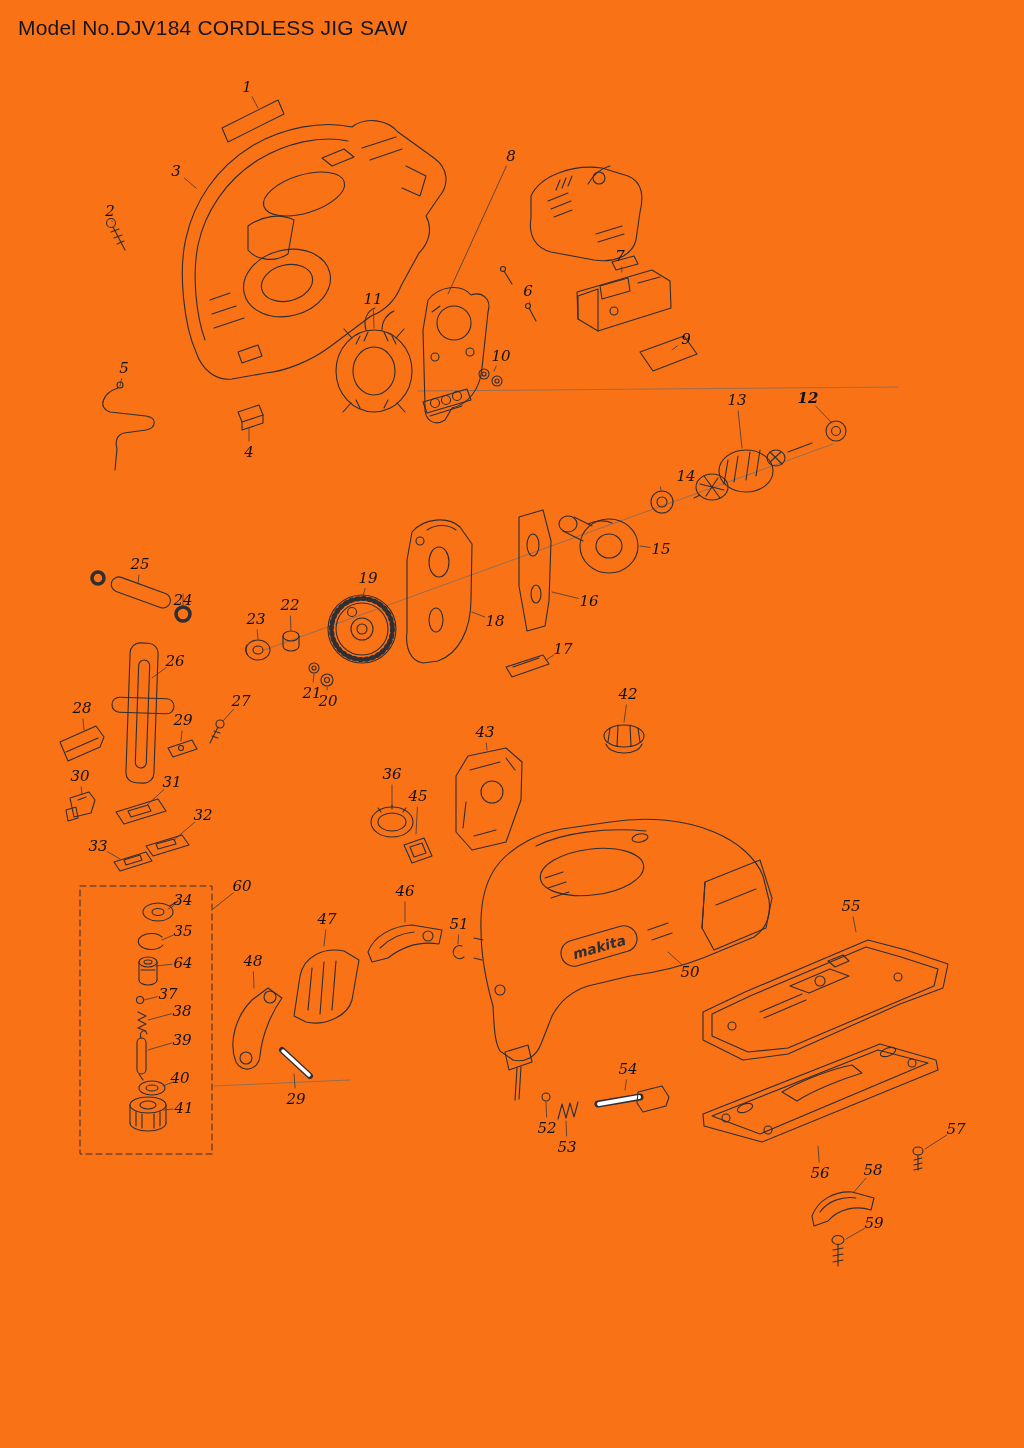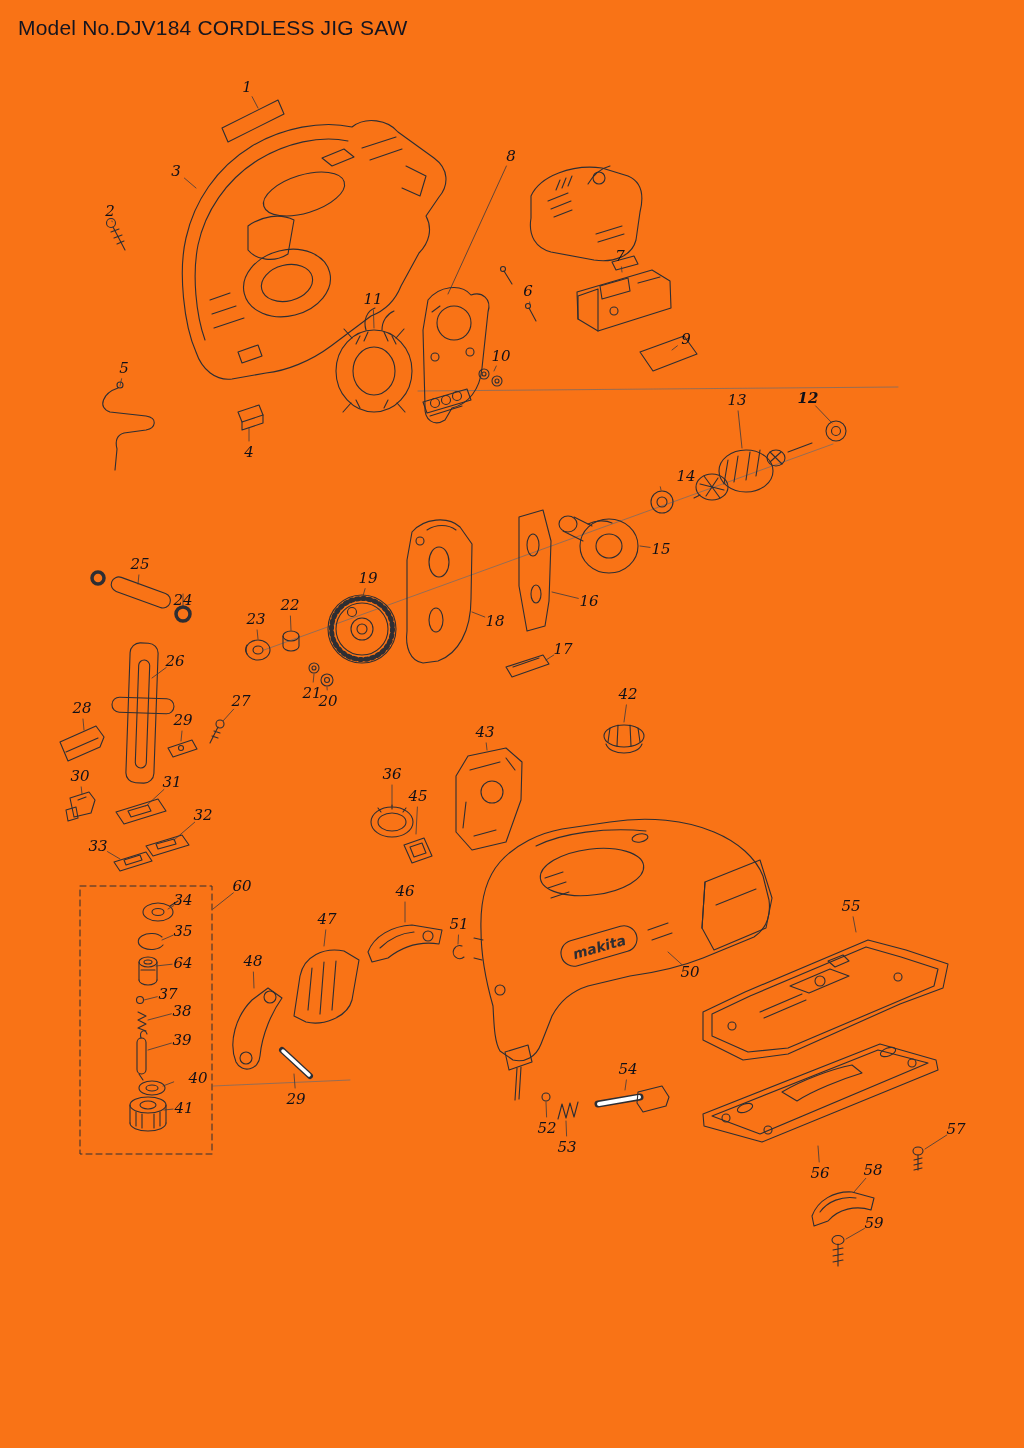--- a/index.html
+++ b/index.html
@@ -502,21 +502,21 @@
       <span class="part-num" style="left: 80px; top: 776px;">30</span>
       <span class="part-num" style="left: 172px; top: 782px;">31</span>
       <span class="part-num" style="left: 203px; top: 815px;">32</span>
       <span class="part-num" style="left: 98px; top: 846px;">33</span>
       <span class="part-num" style="left: 183px; top: 900px;">34</span>
       <span class="part-num" style="left: 183px; top: 931px;">35</span>
       <span class="part-num" style="left: 183px; top: 963px;">64</span>
       <span class="part-num" style="left: 168px; top: 994px;">37</span>
       <span class="part-num" style="left: 182px; top: 1011px;">38</span>
       <span class="part-num" style="left: 182px; top: 1040px;">39</span>
-      <span class="part-num" style="left: 198px; top: 1078px;">40</span>
+      <span class="part-num" style="left: 180px; top: 1078px;">40</span>
       <span class="part-num" style="left: 184px; top: 1108px;">41</span>
       <span class="part-num" style="left: 628px; top: 694px;">42</span>
       <span class="part-num" style="left: 485px; top: 732px;">43</span>
       <span class="part-num" style="left: 392px; top: 774px;">36</span>
       <span class="part-num" style="left: 418px; top: 796px;">45</span>
       <span class="part-num" style="left: 405px; top: 891px;">46</span>
       <span class="part-num" style="left: 327px; top: 919px;">47</span>
       <span class="part-num" style="left: 253px; top: 961px;">48</span>
       <span class="part-num" style="left: 296px; top: 1099px;">29</span>
       <span class="part-num" style="left: 690px; top: 972px;">50</span>

